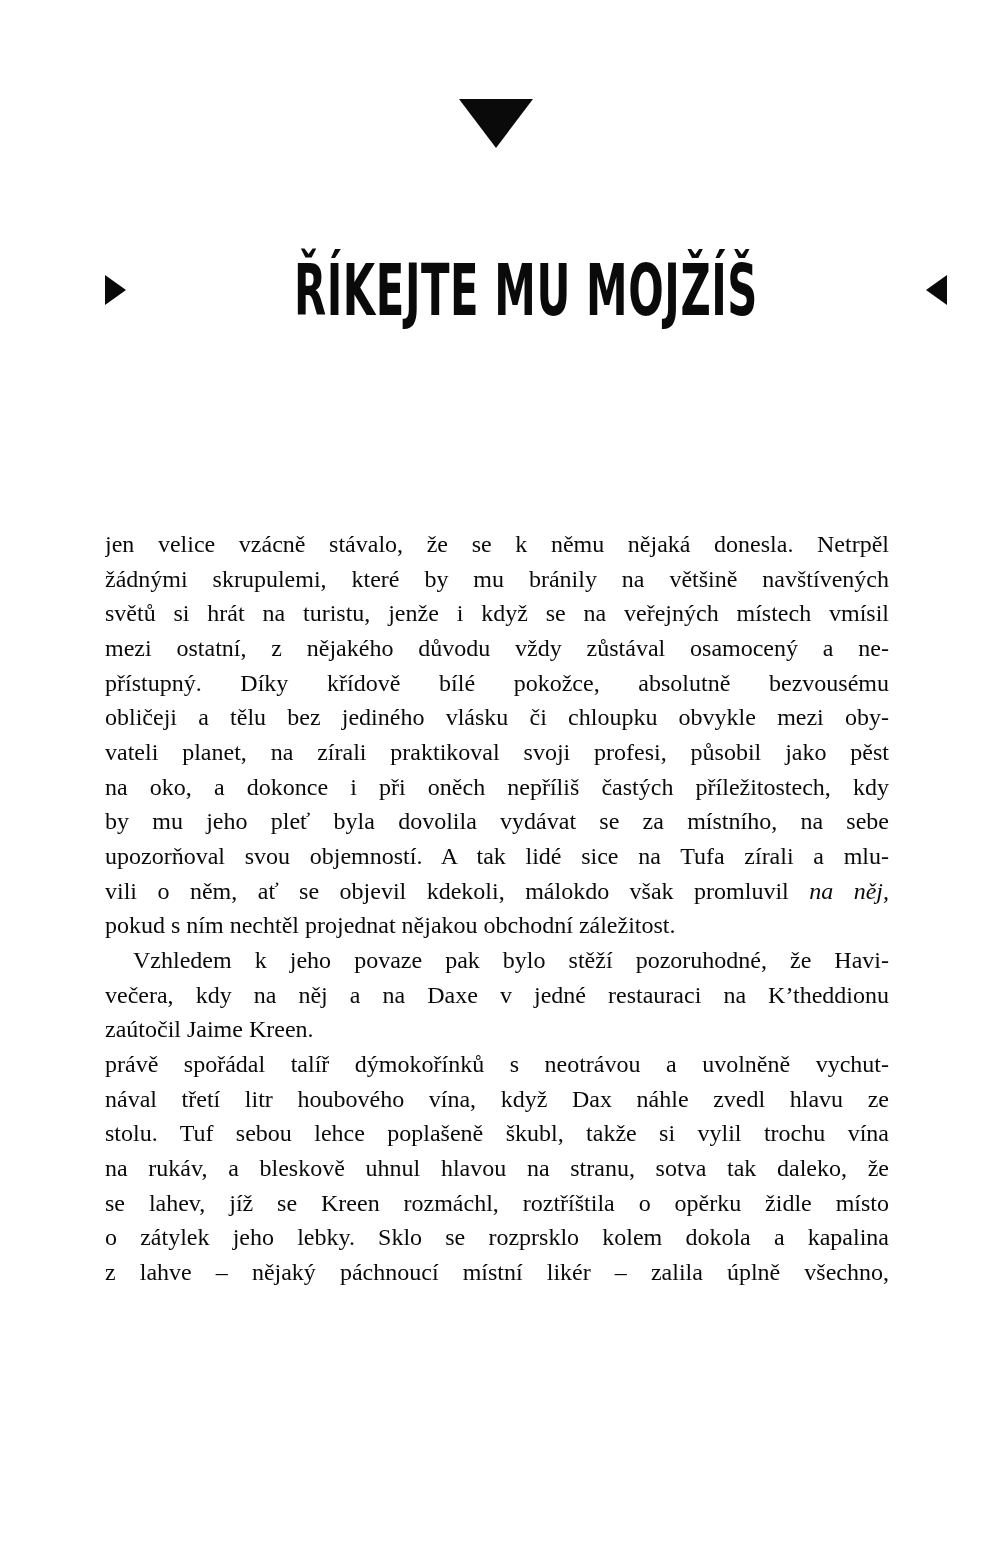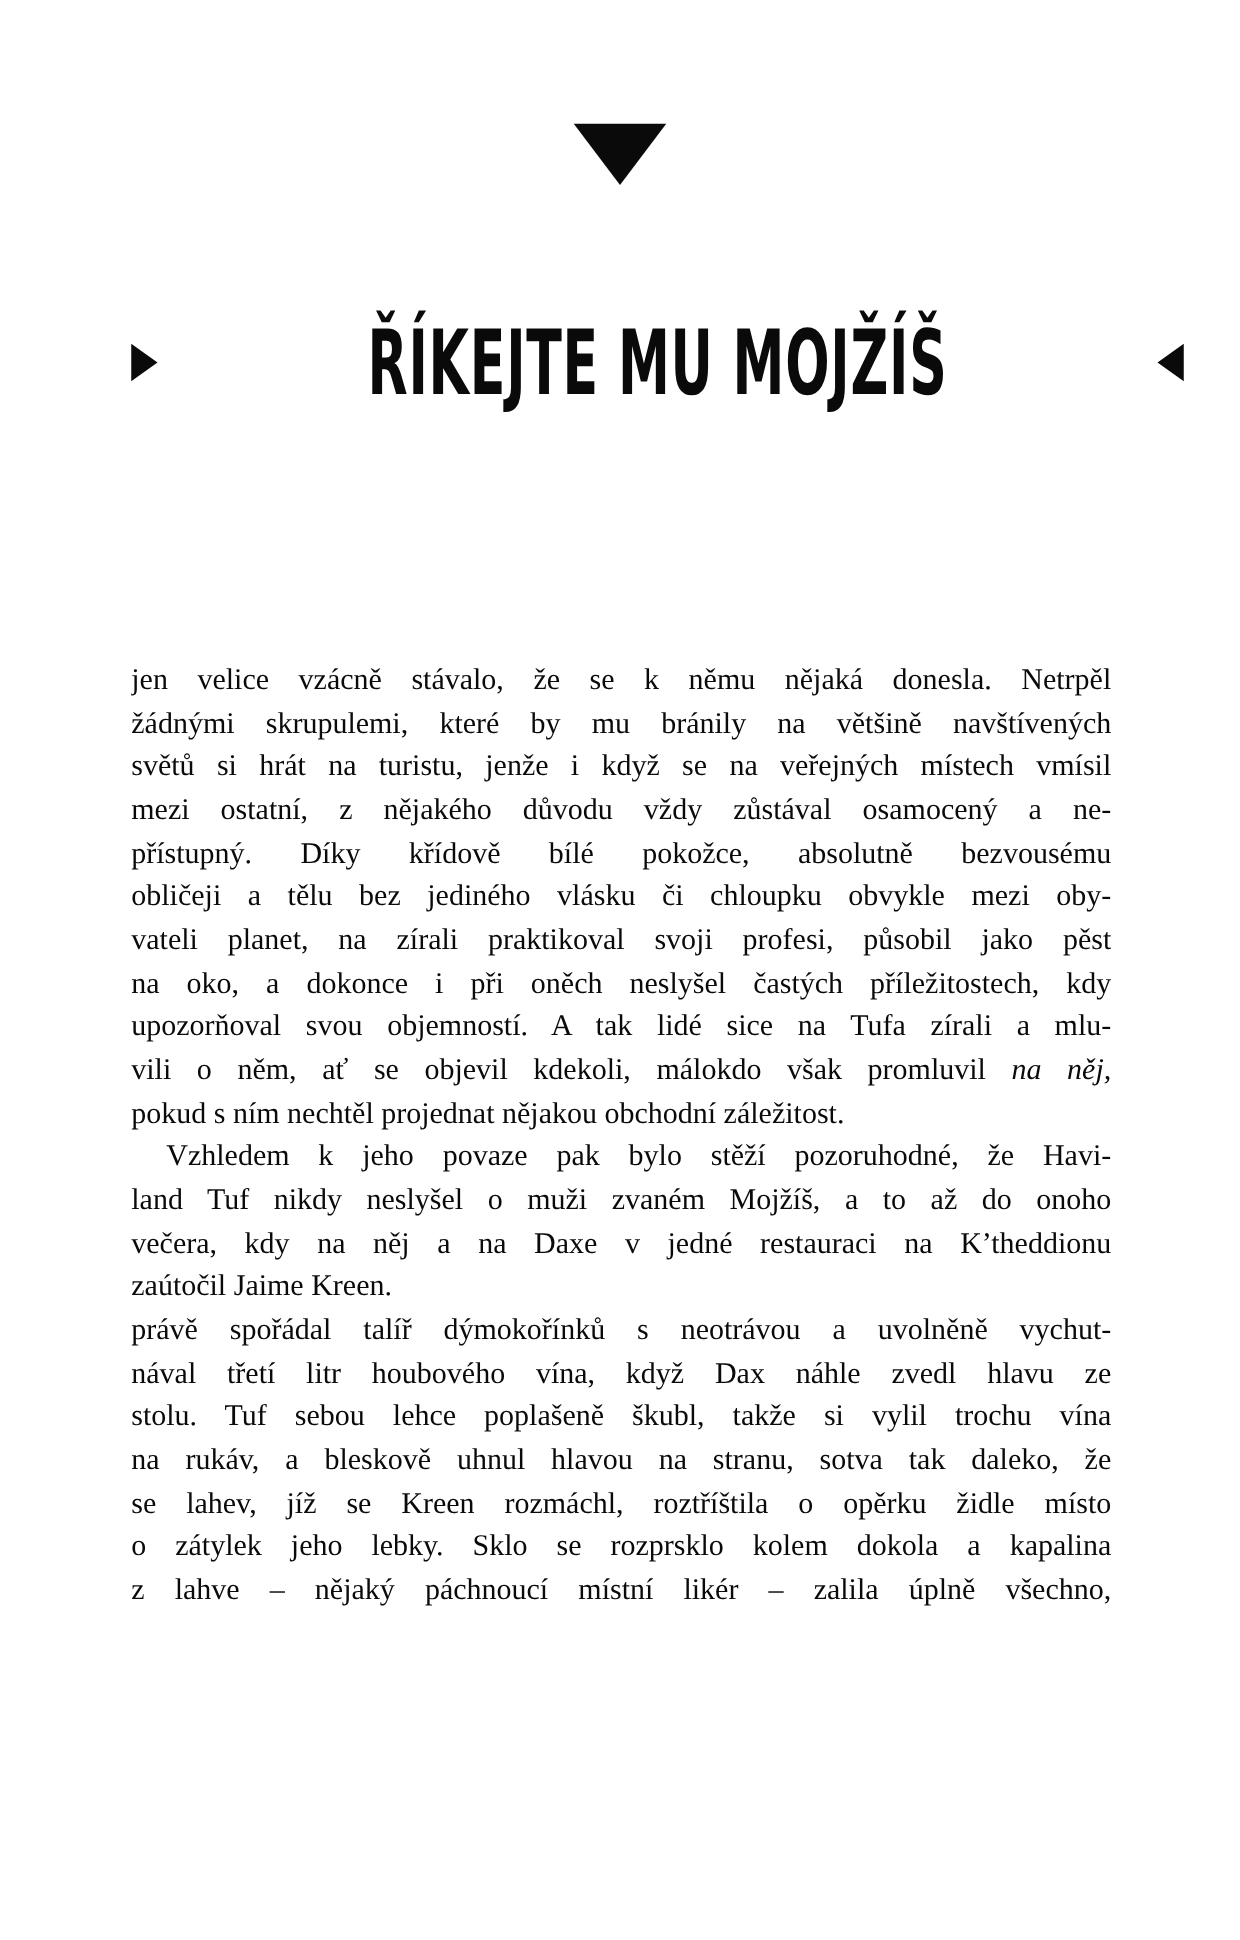--- a/index.html
+++ b/index.html
@@ -124,28 +124,28 @@
 
   <div class="body-text">
       <div>
         <div class="line"><span>jen velice vzácně stávalo, že se k němu nějaká donesla. Netrpěl</span></div>
         <div class="line"><span>žádnými skrupulemi, které by mu bránily na většině navštívených</span></div>
         <div class="line"><span>světů si hrát na turistu, jenže i když se na veřejných místech vmísil</span></div>
         <div class="line"><span>mezi ostatní, z nějakého důvodu vždy zůstával osamocený a ne-</span></div>
         <div class="line"><span>přístupný. Díky křídově bílé pokožce, absolutně bezvousému</span></div>
         <div class="line"><span>obličeji a tělu bez jediného vlásku či chloupku obvykle mezi oby-</span></div>
         <div class="line"><span>vateli planet, na zírali praktikoval svoji profesi, působil jako pěst</span></div>
-        <div class="line"><span>na oko, a dokonce i při oněch neslyšel častých příležitostech, kdy</span></div>
+        <div class="line"><span>na oko, a dokonce i při oněch nepříliš častých příležitostech, kdy</span></div>
+        <div class="line"><span>by mu jeho pleť byla dovolila vydávat se za místního, na sebe</span></div>
         <div class="line"><span>upozorňoval svou objemností. A tak lidé sice na Tufa zírali a mlu-</span></div>
         <div class="line"><span>vili o něm, ať se objevil kdekoli, málokdo však promluvil </span><span class="italic">na něj,</span></div>
         <div class="line last"><span>pokud s ním nechtěl projednat nějakou obchodní záležitost.</span></div>
       </div>
       <div>
         <div class="line indent"><span>Vzhledem k jeho povaze pak bylo stěží pozoruhodné, že Havi-</span></div>
-        <div class="line"><span>land Tuf nikdy neslyšel o muži zvaném Mojžíš, a to až do onoho</span></div>
         <div class="line"><span>večera, kdy na něj a na Daxe v jedné restauraci na K’theddionu</span></div>
         <div class="line last"><span>zaútočil Jaime Kreen.</span></div>
       </div>
       <div>
         <div class="line"><span>právě spořádal talíř dýmokořínků s neotrávou a uvolněně vychut-</span></div>
         <div class="line"><span>nával třetí litr houbového vína, když Dax náhle zvedl hlavu ze</span></div>
         <div class="line"><span>stolu. Tuf sebou lehce poplašeně škubl, takže si vylil trochu vína</span></div>
         <div class="line"><span>na rukáv, a bleskově uhnul hlavou na stranu, sotva tak daleko, že</span></div>
         <div class="line"><span>se lahev, jíž se Kreen rozmáchl, roztříštila o opěrku židle místo</span></div>
         <div class="line"><span>o zátylek jeho lebky. Sklo se rozprsklo kolem dokola a kapalina</span></div>

